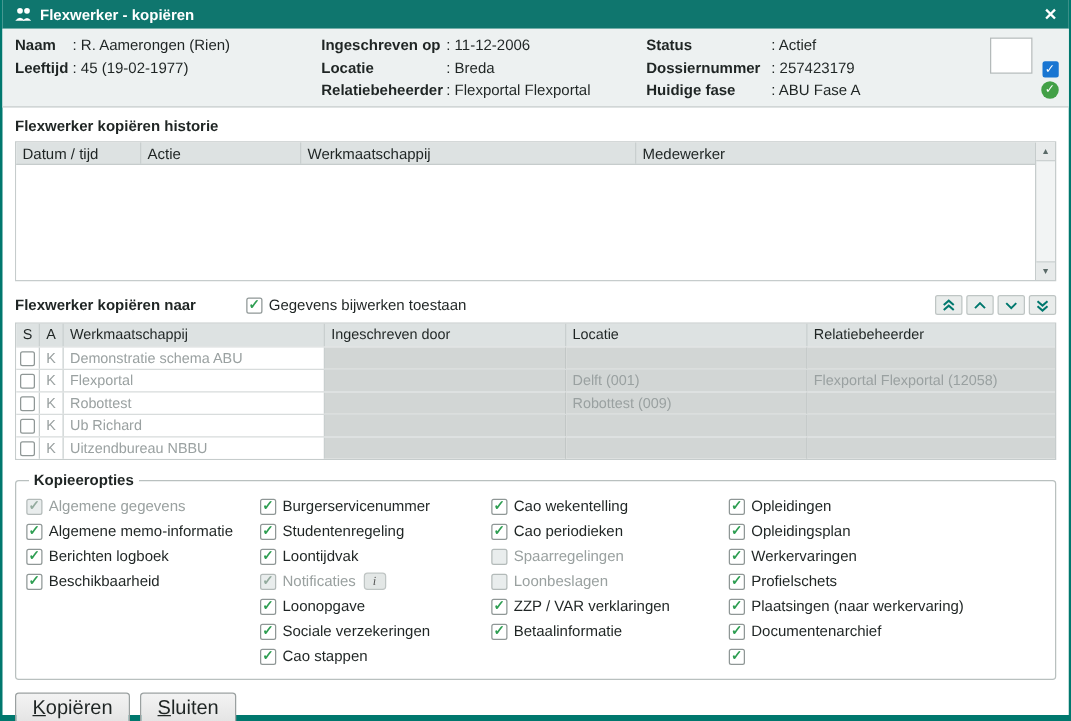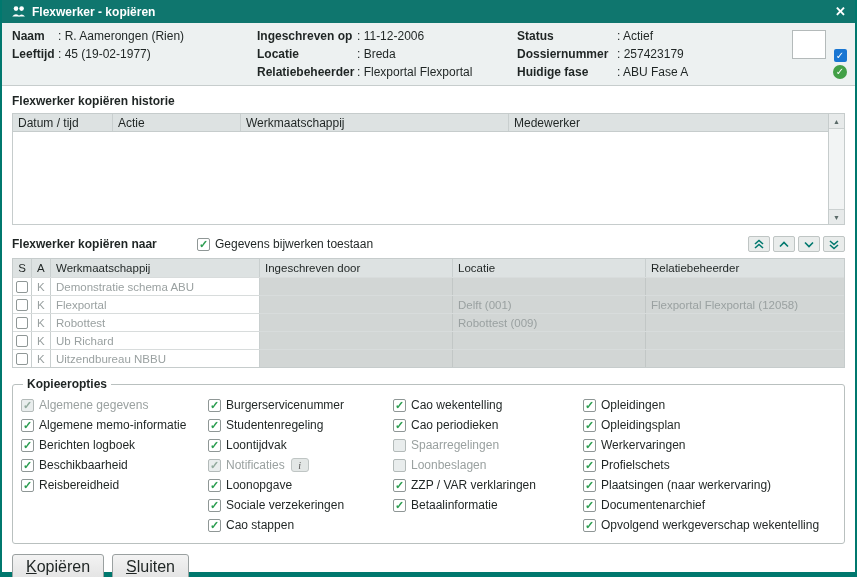--- a/index.html
+++ b/index.html
@@ -284,24 +284,20 @@
               <span>Algemene memo-informatie</span>
             </label>
           <label class="opt checked">
               <span class="cbx"></span>
               <span>Berichten logboek</span>
             </label>
           <label class="opt checked">
               <span class="cbx"></span>
               <span>Beschikbaarheid</span>
             </label>
-          <label class="opt checked">
-              <span class="cbx"></span>
-              <span>Reisbereidheid</span>
-            </label>
         </div>
         <div class="optcol oc2">
           <label class="opt checked">
               <span class="cbx"></span>
               <span>Burgerservicenummer</span>
             </label>
           <label class="opt checked">
               <span class="cbx"></span>
               <span>Studentenregeling</span>
             </label>
@@ -375,21 +371,20 @@
           <label class="opt checked">
               <span class="cbx"></span>
               <span>Plaatsingen (naar werkervaring)</span>
             </label>
           <label class="opt checked">
               <span class="cbx"></span>
               <span>Documentenarchief</span>
             </label>
           <label class="opt checked">
               <span class="cbx"></span>
-              <span>Opvolgend werkgeverschap wekentelling</span>
             </label>
         </div>
       </div>
     </fieldset>
 
     <div class="btnrow">
       <button class="btn"><u>K</u><span>opiëren</span></button>
       <button class="btn"><u>S</u><span>luiten</span></button>
     </div>
 

